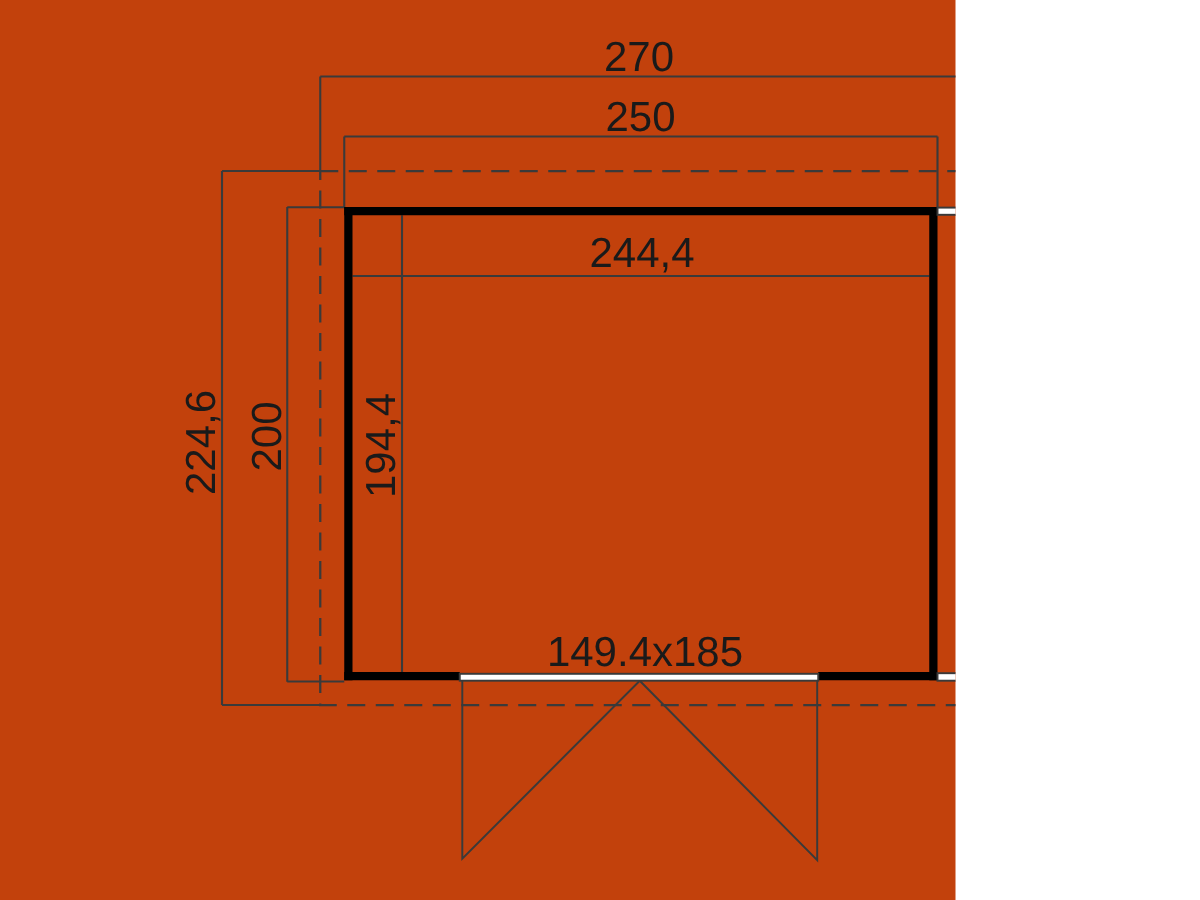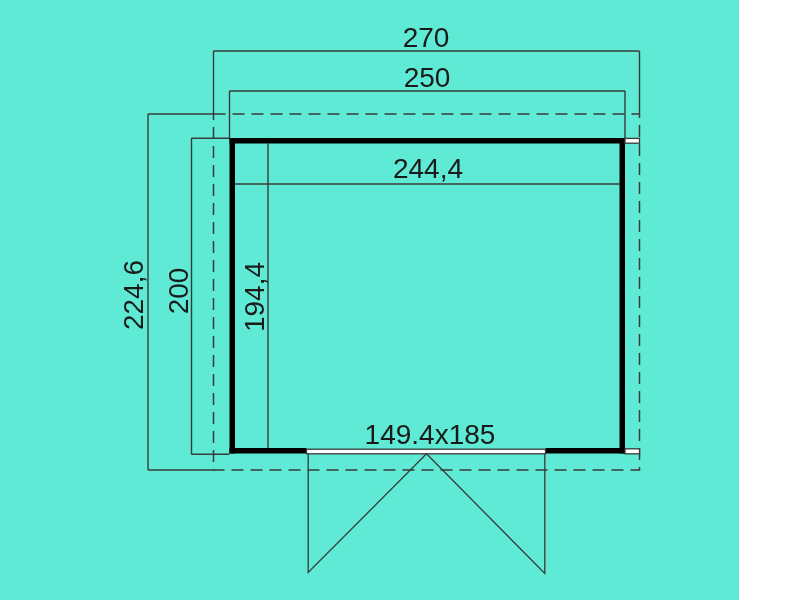--- a/index.html
+++ b/index.html
@@ -1,19 +1,19 @@
 <!DOCTYPE html>
 <html><head>
 <meta charset="utf-8">
 <style>
   html, body { margin: 0; padding: 0; background: #ffffff; }
   .sheet {
     position: relative;
-    width: 739px; height: 600px;
-    background: #5eead4;
+    width: 637px; height: 600px;
+    background: #c2410c;
     overflow: hidden;
   }
   svg { display: block; }
   svg text {
     font-family: "Liberation Sans", sans-serif;
     font-size: 28px;
   }
   .thin  { stroke-width: 1.4; fill: none; }
   .dash  { stroke-width: 1.5; fill: none; stroke-dasharray: 12 7; }
   .wall  { stroke: none; }

